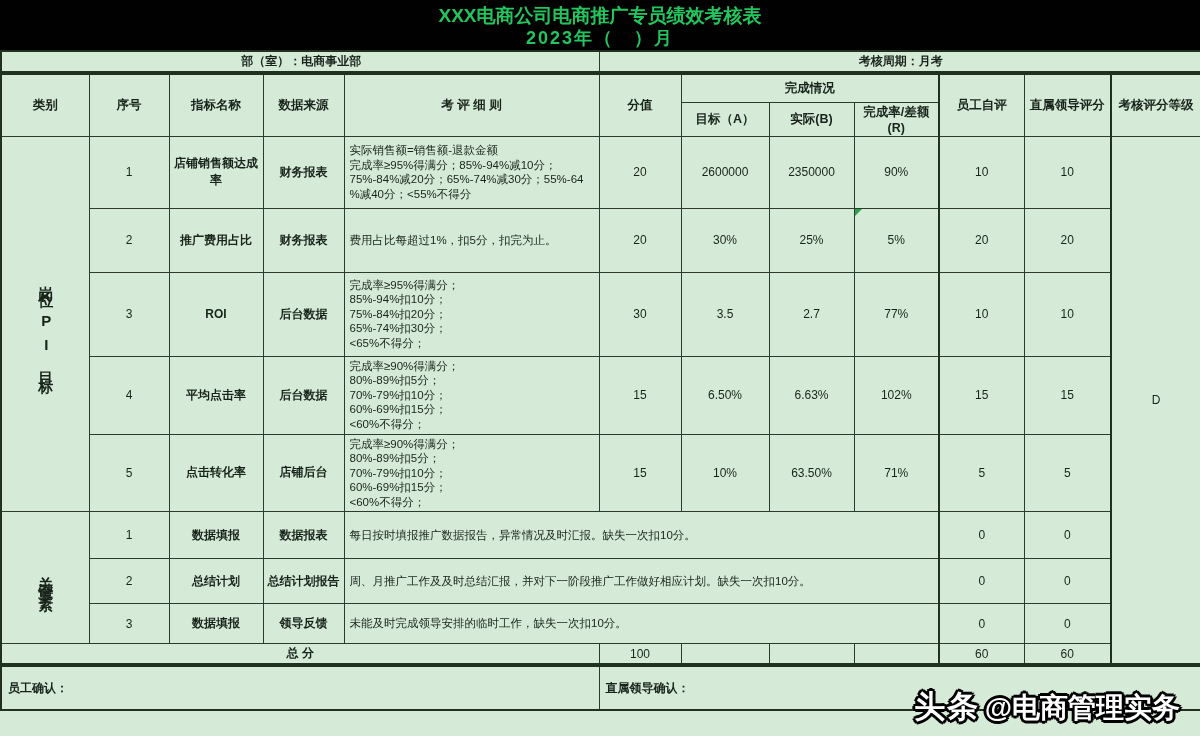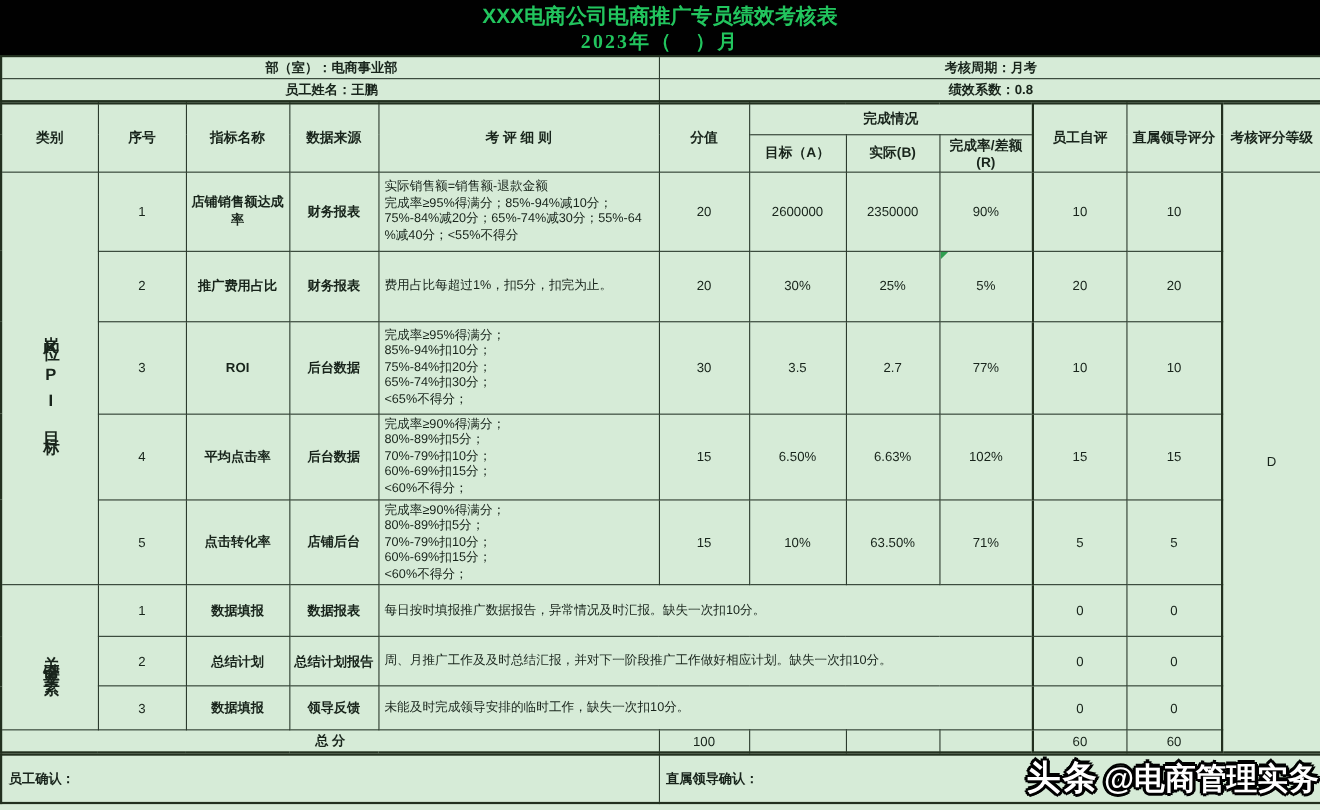--- a/index.html
+++ b/index.html
@@ -11,21 +11,21 @@
     overflow: hidden;
   }
   .sheet { position: relative; width: 1200px; height: 736px; }
 
   
   .title-bar {
     height: 50px; background: #010101; color: #22c55e;
     text-align: center; padding-top: 5px;
   }
   .title-bar .t1 { font-size: 19px; font-weight: bold; line-height: 22px; }
-  .title-bar .t2 { font-size: 18px; font-weight: bold; line-height: 22px; letter-spacing: 2px; font-family: Liberation Serif, serif; }
+  .title-bar .t2 { font-size: 18px; font-weight: bold; line-height: 22px; letter-spacing: 2px; }
 
   table { border-collapse: collapse; table-layout: fixed; width: 1200px; }
   td {
     border: 1px solid #2c3b2e; background: #d6ebd7;
     font-size: 12px; text-align: center; vertical-align: middle;
     padding: 1px 3px; overflow: hidden;
   }
   .info td { height: 17px; text-align: center; font-weight: bold; padding-left: 5px; font-size: 12px; }
   table.outer { border: 2px solid #22301f; }
 
@@ -42,21 +42,21 @@
     margin: 0 auto;
   }
   .rel { position: relative; }
   .err-tri {
     position: absolute; top: 0; left: 0; width: 0; height: 0;
     border-top: 7px solid #2e9e4f; border-right: 7px solid transparent;
   }
   .footer td { height: 44px; text-align: left; vertical-align: middle; font-weight: bold; padding-left: 6px; }
 
   .watermark {
-    position: absolute; right: 1px; bottom: 8px;
+    position: absolute; right: 20px; bottom: 8px;
     font-weight: bold; color: #ffffff; white-space: nowrap;
     text-shadow: -2px -2px 0 #000, 2px -2px 0 #000, -2px 2px 0 #000,
                   2px 2px 0 #000, 0 3px 0 #000, 3px 0 0 #000, -3px 0 0 #000, 0 -3px 0 #000;
   }
   .watermark .wm-badge { font-size: 31px; letter-spacing: 2px; }
   .watermark .wm-handle { font-size: 28px; }
 </style>
 </head>
 <body>
 
@@ -69,24 +69,20 @@
 
   <table class="info outer">
     <colgroup>
         <col style="width:598px">
         <col style="width:602px">
       </colgroup>
     <tbody>
         <tr>
       <td>部（室）：电商事业部</td>
       <td>考核周期：月考</td>
-    </tr>
-    <tr>
-      <td>员工姓名：王鹏</td>
-      <td>绩效系数：0.8</td>
     </tr>
   </tbody>
     </table>
 
   <table class="main outer">
     <colgroup>
       <col style="width:88px">
         <col style="width:80px">
         <col style="width:94px">
         <col style="width:81px">

